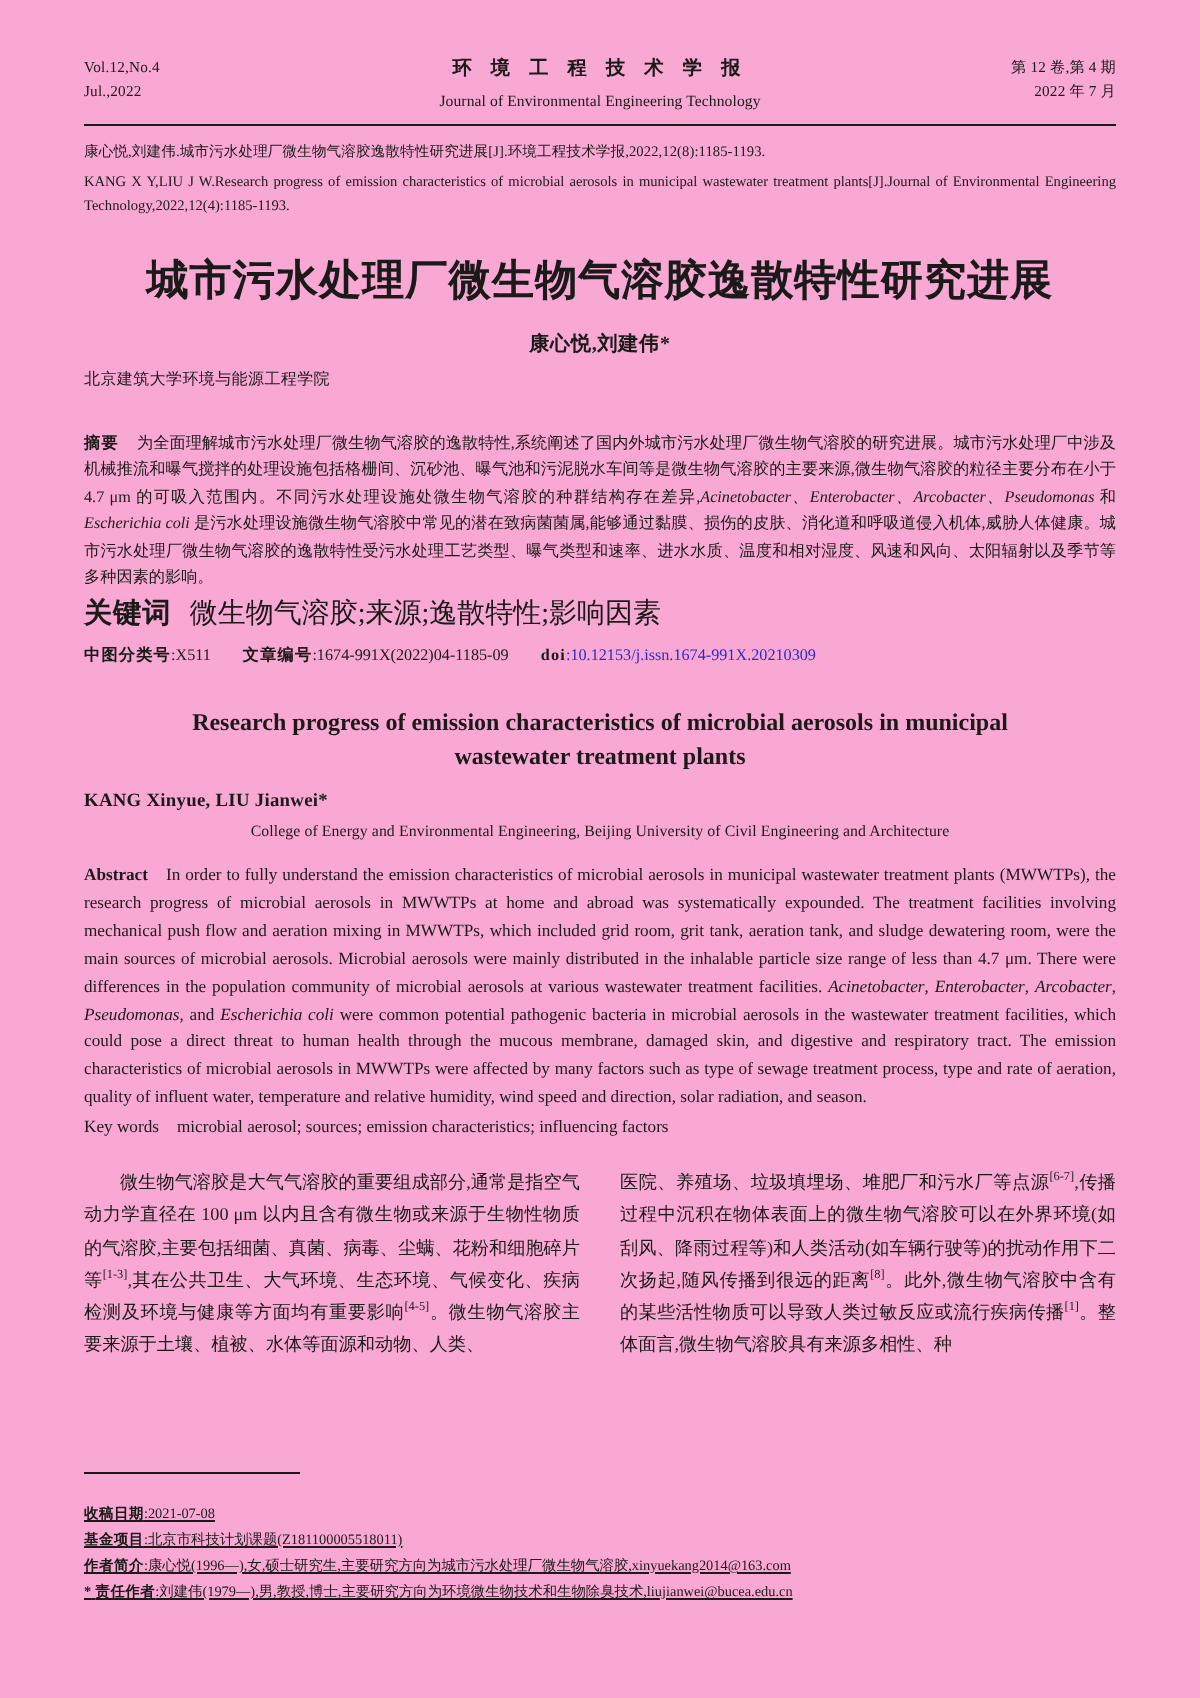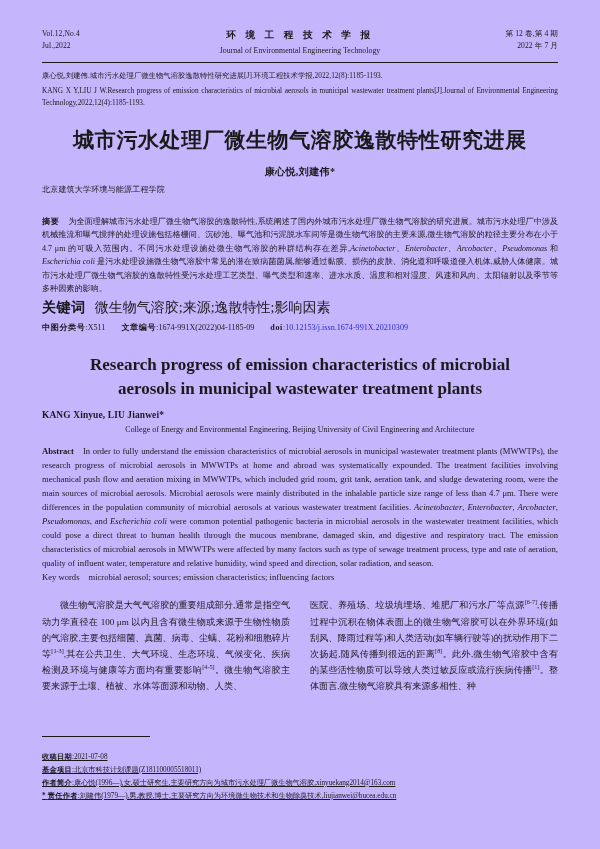--- a/index.html
+++ b/index.html
@@ -13,21 +13,21 @@
     font-family: "Liberation Serif", "DejaVu Serif", serif;
     color: #1a1a1a;
     -webkit-font-smoothing: antialiased;
   }
   .page {
     position: relative;
     width: 600px;
     height: 849px;
     box-sizing: border-box;
     padding: 28px 42px 10px 42px;
-    background: #c4b5fd;
+    background: #f9a8d4;
     overflow: hidden;
   }
 
   
   .runhead {
     display: flex;
     align-items: flex-start;
     justify-content: space-between;
     font-size: 7.6px;
     line-height: 1.55;
@@ -106,21 +106,21 @@
     font-size: 8.1px;
     line-height: 1.7;
     margin-top: 1.5px;
   }
   .meta-cn .seg { margin-right: 16px; }
   .doi-link { color: #2b2bc8; }
 
   
   .title-en {
     text-align: center;
-    font-size: 17px;
+    font-size: 12px;
     font-weight: 700;
     line-height: 1.42;
     margin: 18px 34px 9px 34px;
   }
   .authors-en {
     text-align: left;
     font-size: 9.4px;
     letter-spacing: .15px;
     margin-bottom: 5px;
     font-weight: bold;

